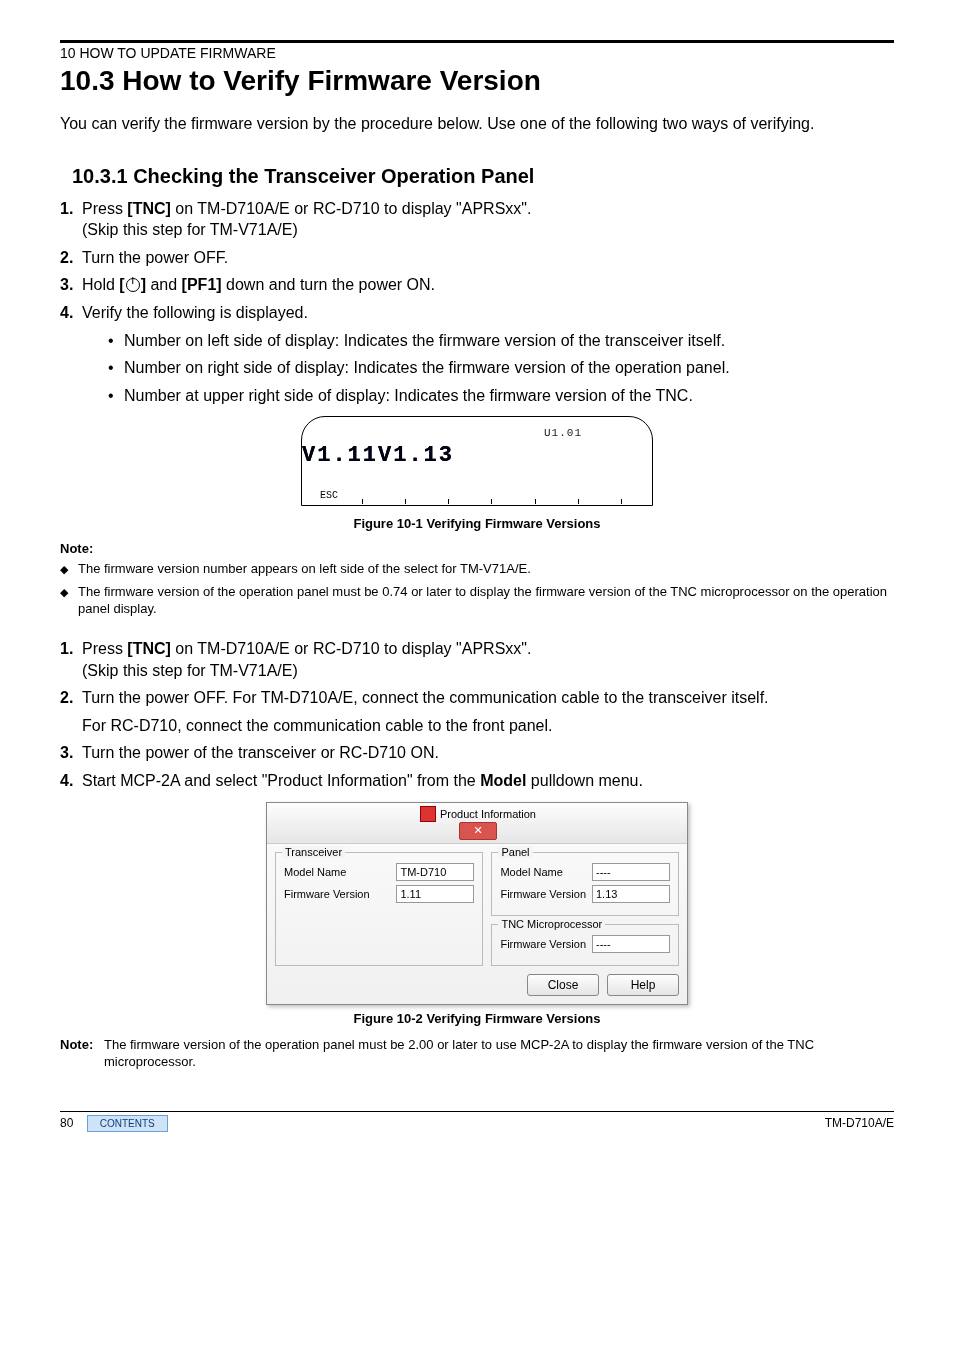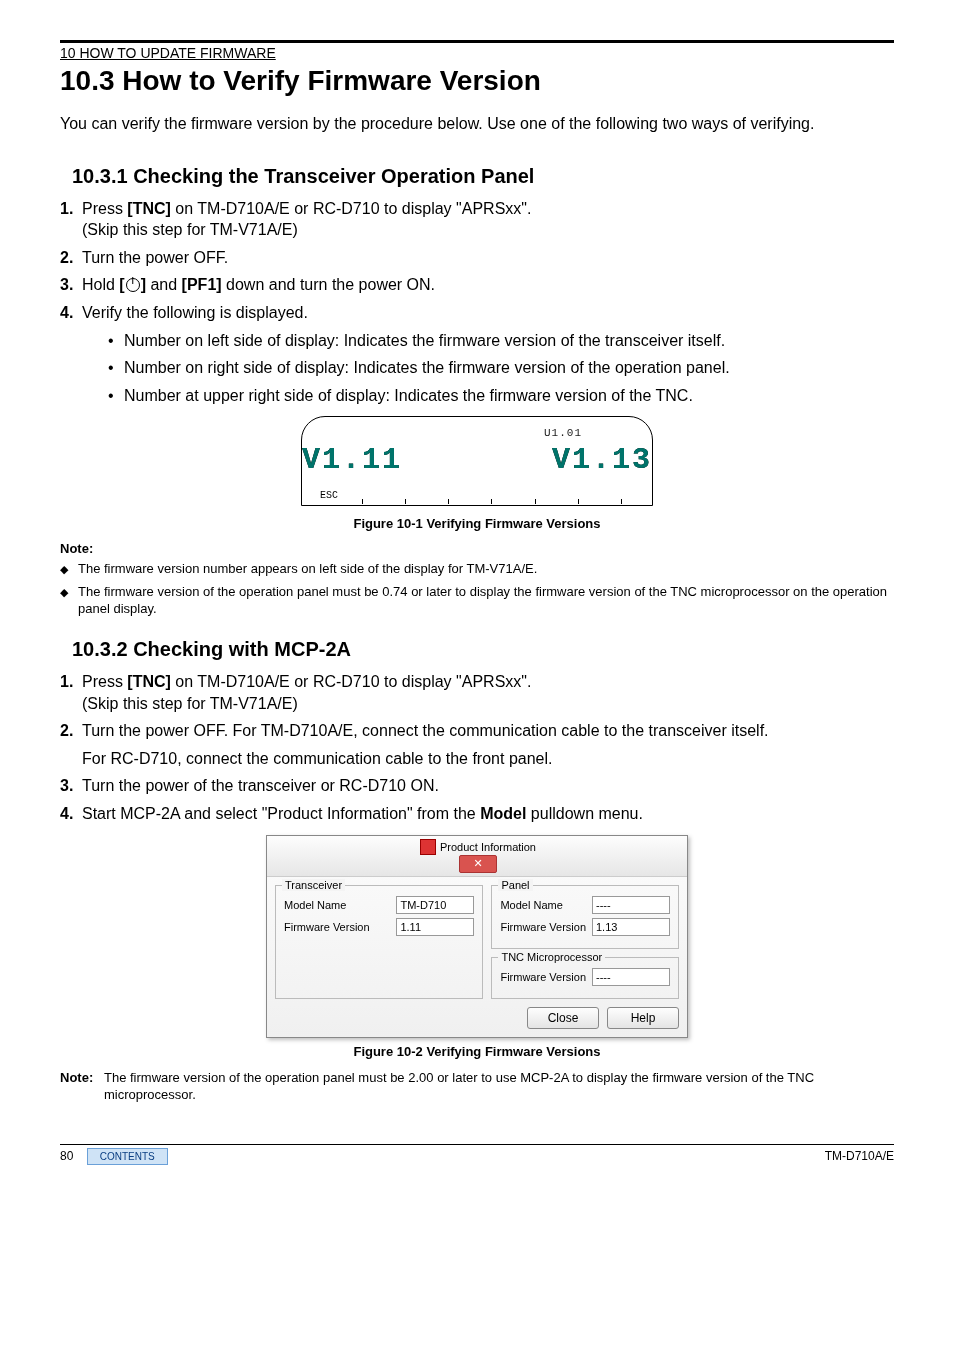--- a/index.html
+++ b/index.html
@@ -14,21 +14,20 @@
     padding: 40px 60px 20px 60px;
     box-sizing: border-box;
     width: 954px;
   }
   .top-rule {
     border-top: 3px solid #000;
     margin-bottom: 2px;
   }
   .section-path {
     font-size: 14px;
-    text-decoration: underline;
     margin-bottom: 4px;
   }
   .main-heading {
     font-size: 28px;
     font-weight: bold;
     margin: 0 0 14px 0;
   }
   .intro-para {
     font-size: 16px;
     line-height: 1.35;
@@ -98,26 +97,26 @@
     font-size: 11px;
     letter-spacing: 1px;
     color: #222;
   }
   .lcd .big-row {
     position: absolute;
     top: 26px;
     left: 0;
     right: 0;
     display: flex;
-    justify-content: space-between;
+    justify-content: flex-start;
     font-family: "Courier New", monospace;
     font-weight: bold;
-    font-size: 30px;
+    font-size: 22px;
     letter-spacing: 2px;
-    color: #0f766e;
+    color: #0f172a;
   }
   .lcd .big-row span {
     text-shadow: 0 0 0 #000;
     
     filter: contrast(1.2);
   }
   .lcd .esc {
     position: absolute;
     bottom: 4px;
     left: 18px;
@@ -352,25 +351,24 @@
           <i></i>
           <i></i>
           <i></i>
       </div>
     </div>
     <div class="fig-caption">Figure 10-1   Verifying Firmware Versions</div>
   </div>
 
   <div class="note-label">Note:</div>
   <ul class="note-list">
-    <li>The firmware version number appears on left side of the display for TM-V71A/E.</li>
+    <li>The firmware version number appears on left side of the select for TM-V71A/E.</li>
     <li>The firmware version of the operation panel must be 0.74 or later to display the firmware version of the TNC microprocessor on the operation panel display.</li>
   </ul>
 
-  <h2 class="sub-heading">10.3.2   Checking with MCP-2A</h2>
 
   <ol class="steps">
     <li>
       <span>Press </span><span class="bold">[TNC]</span><span> on TM-D710A/E or RC-D710 to display "APRSxx".</span><br>
       <span>(Skip this step for TM-V71A/E)</span>
     </li>
     <li>
       <span>Turn the power OFF.  For TM-D710A/E, connect the communication cable to the transceiver itself.</span>
       <div style="height:6px"></div>
       <span>For RC-D710, connect the communication cable to the front panel.</span>

